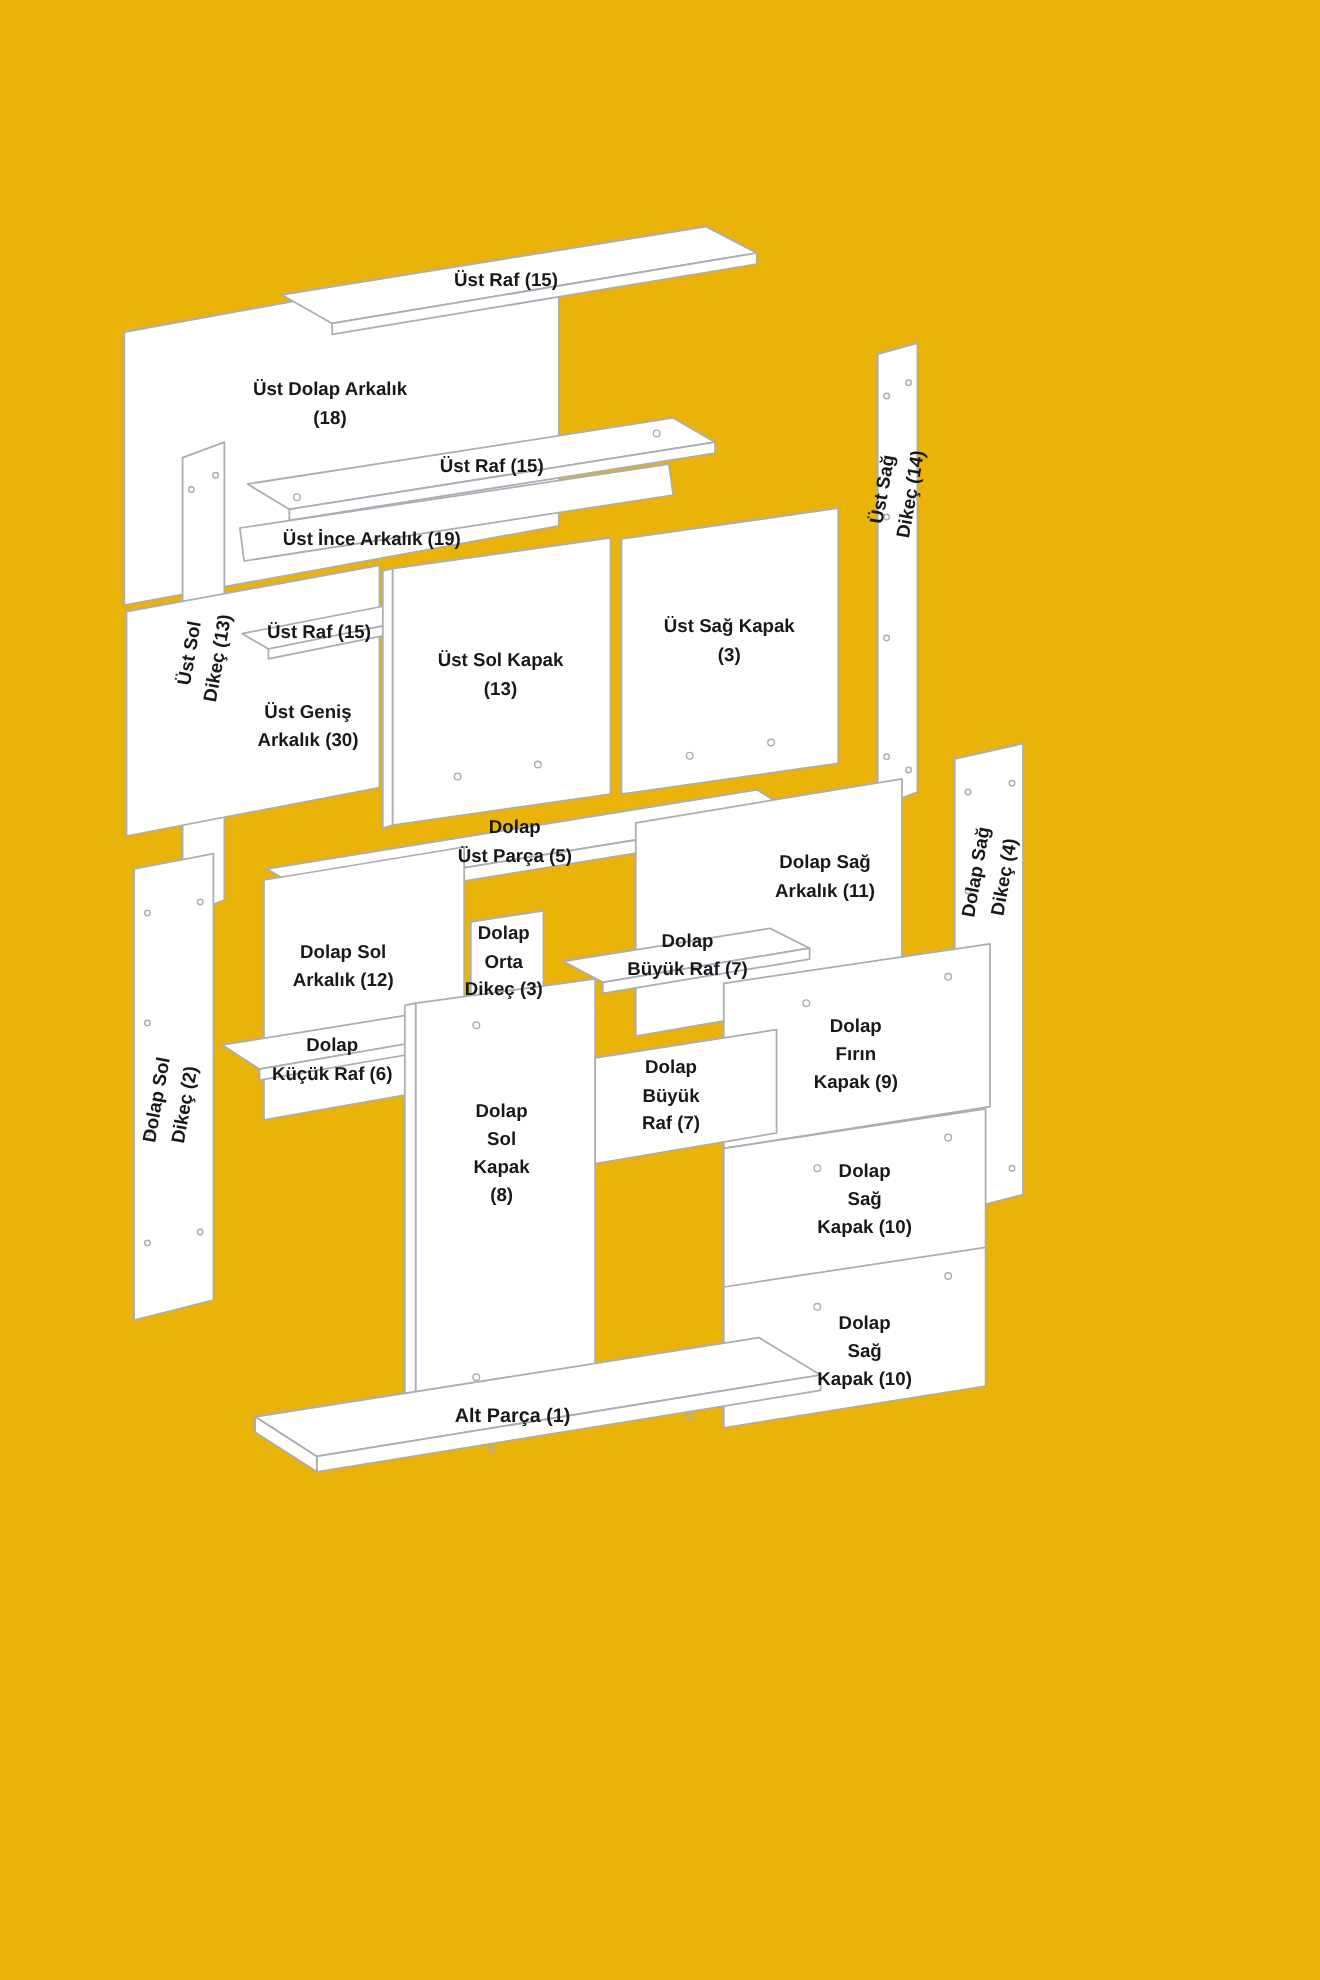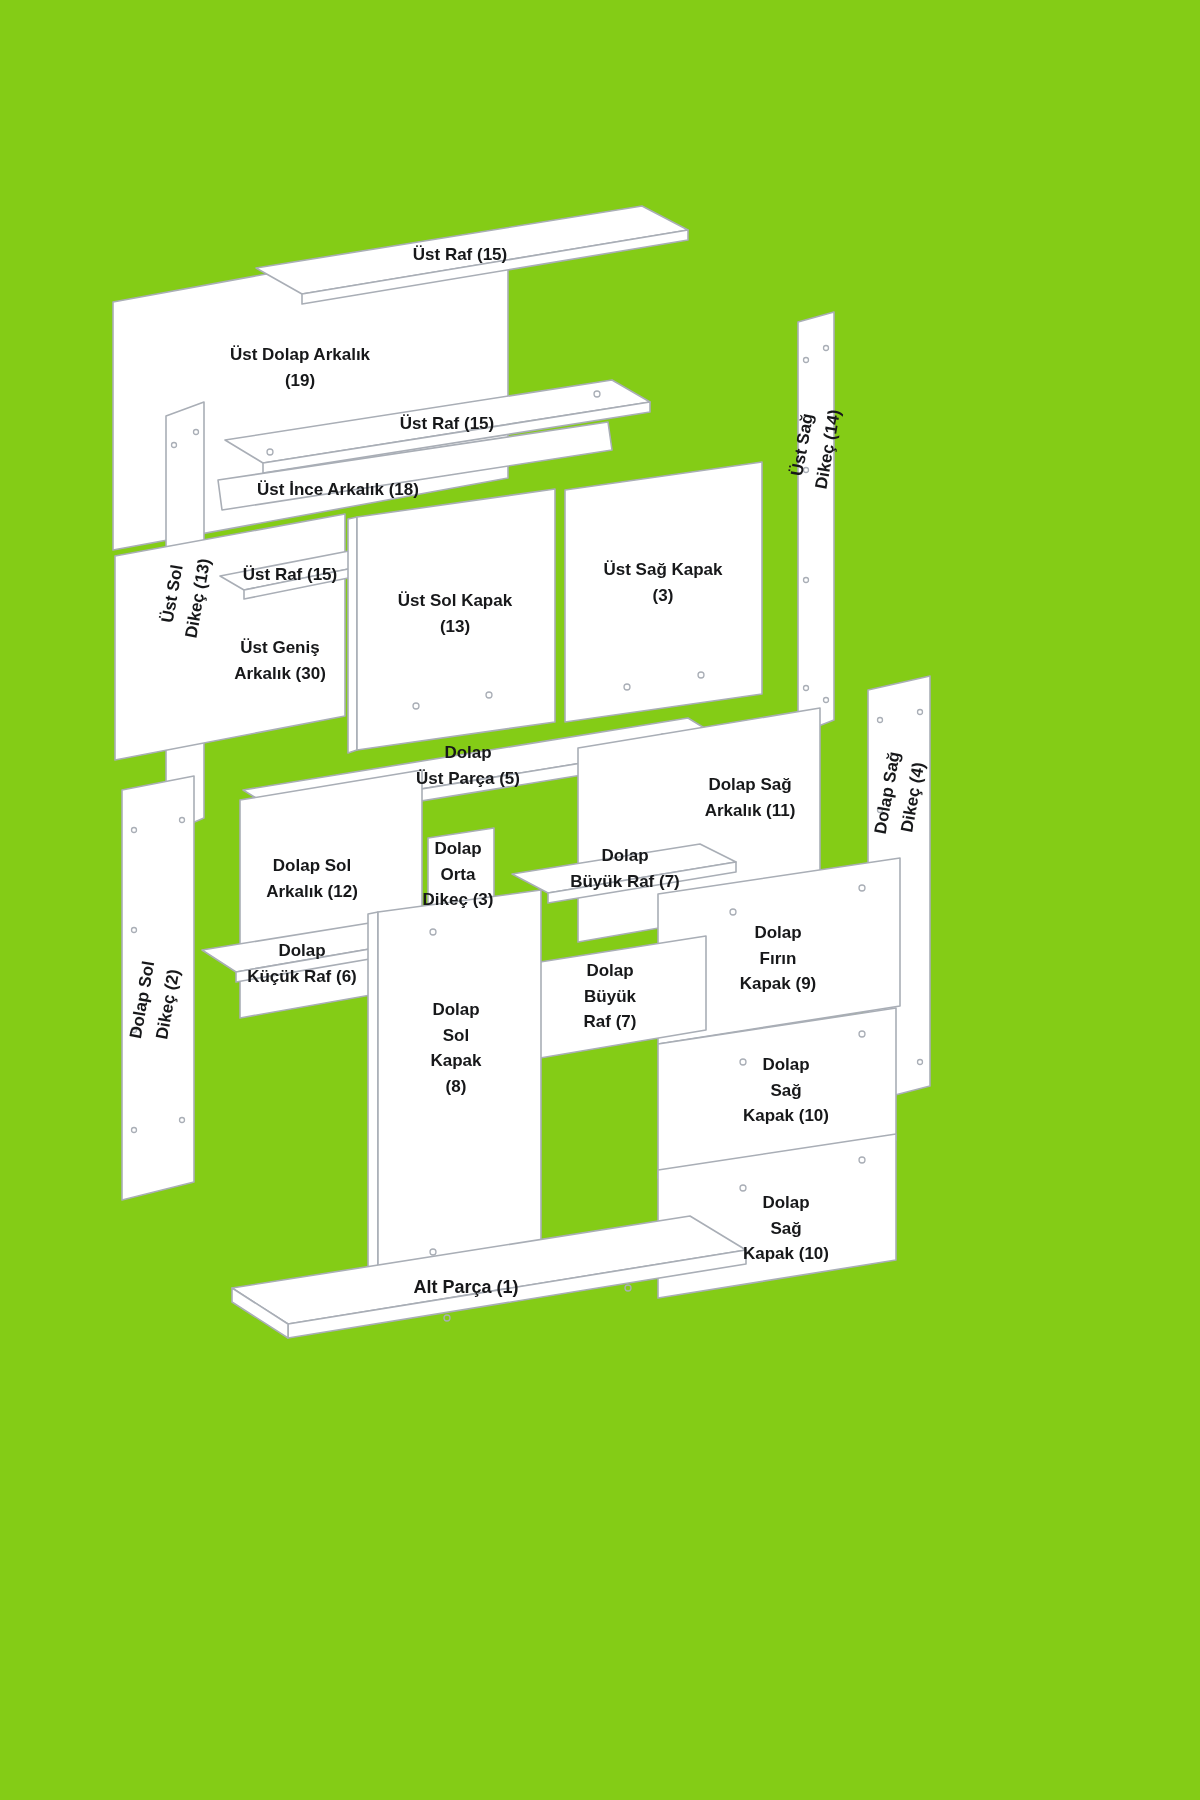--- a/index.html
+++ b/index.html
@@ -1,18 +1,18 @@
 <!DOCTYPE html>
 <html><head>
 <meta charset="utf-8">
 <style>
   html,body{margin:0;padding:0;background:#fdfdfd;}
   #stage{
     position:relative;width:1200px;height:1800px;margin:0 auto;
-    background:#84cc16;overflow:hidden;
+    background:#eab308;overflow:hidden;
     font-family:"Liberation Sans",sans-serif;
   }
   #lineart{position:absolute;left:0;top:0;}
   #lineart polygon, #lineart line{
     fill:#ffffff;stroke:#a9aeb6;stroke-width:1.6;stroke-linejoin:round;
   }
   #lineart circle{fill:none;stroke:#a9aeb6;stroke-width:1.3;}
   .lbl{
     position:absolute;transform:translate(-50%,-50%);
     white-space:pre-line;text-align:center;
@@ -173,23 +173,23 @@
       <polygon points="288,1324 746,1250 746,1264 288,1338"></polygon>
       <polygon points="232,1288 288,1324 288,1338 232,1302"></polygon>
       <circle cx="447" cy="1318" r="3"></circle>
         <circle cx="628" cy="1288" r="3"></circle>
     </g>
   </svg>
 
   <div>
     <div class="lbl" style="left:460px;top:255px">Üst Raf (15)</div>
     <div class="lbl" style="left:300px;top:367px">Üst Dolap Arkalık
-(19)</div>
+(18)</div>
     <div class="lbl" style="left:447px;top:424px">Üst Raf (15)</div>
-    <div class="lbl" style="left:338px;top:490px">Üst İnce Arkalık (18)</div>
+    <div class="lbl" style="left:338px;top:490px">Üst İnce Arkalık (19)</div>
     <div class="lbl rot" style="left:815px;top:447px">Üst Sağ
 Dikeç (14)</div>
     <div class="lbl" style="left:290px;top:575px">Üst Raf (15)</div>
     <div class="lbl" style="left:455px;top:613px">Üst Sol Kapak
 (13)</div>
     <div class="lbl" style="left:663px;top:582px">Üst Sağ Kapak
 (3)</div>
     <div class="lbl rot" style="left:185px;top:596px">Üst Sol
 Dikeç (13)</div>
     <div class="lbl" style="left:280px;top:660px">Üst Geniş

